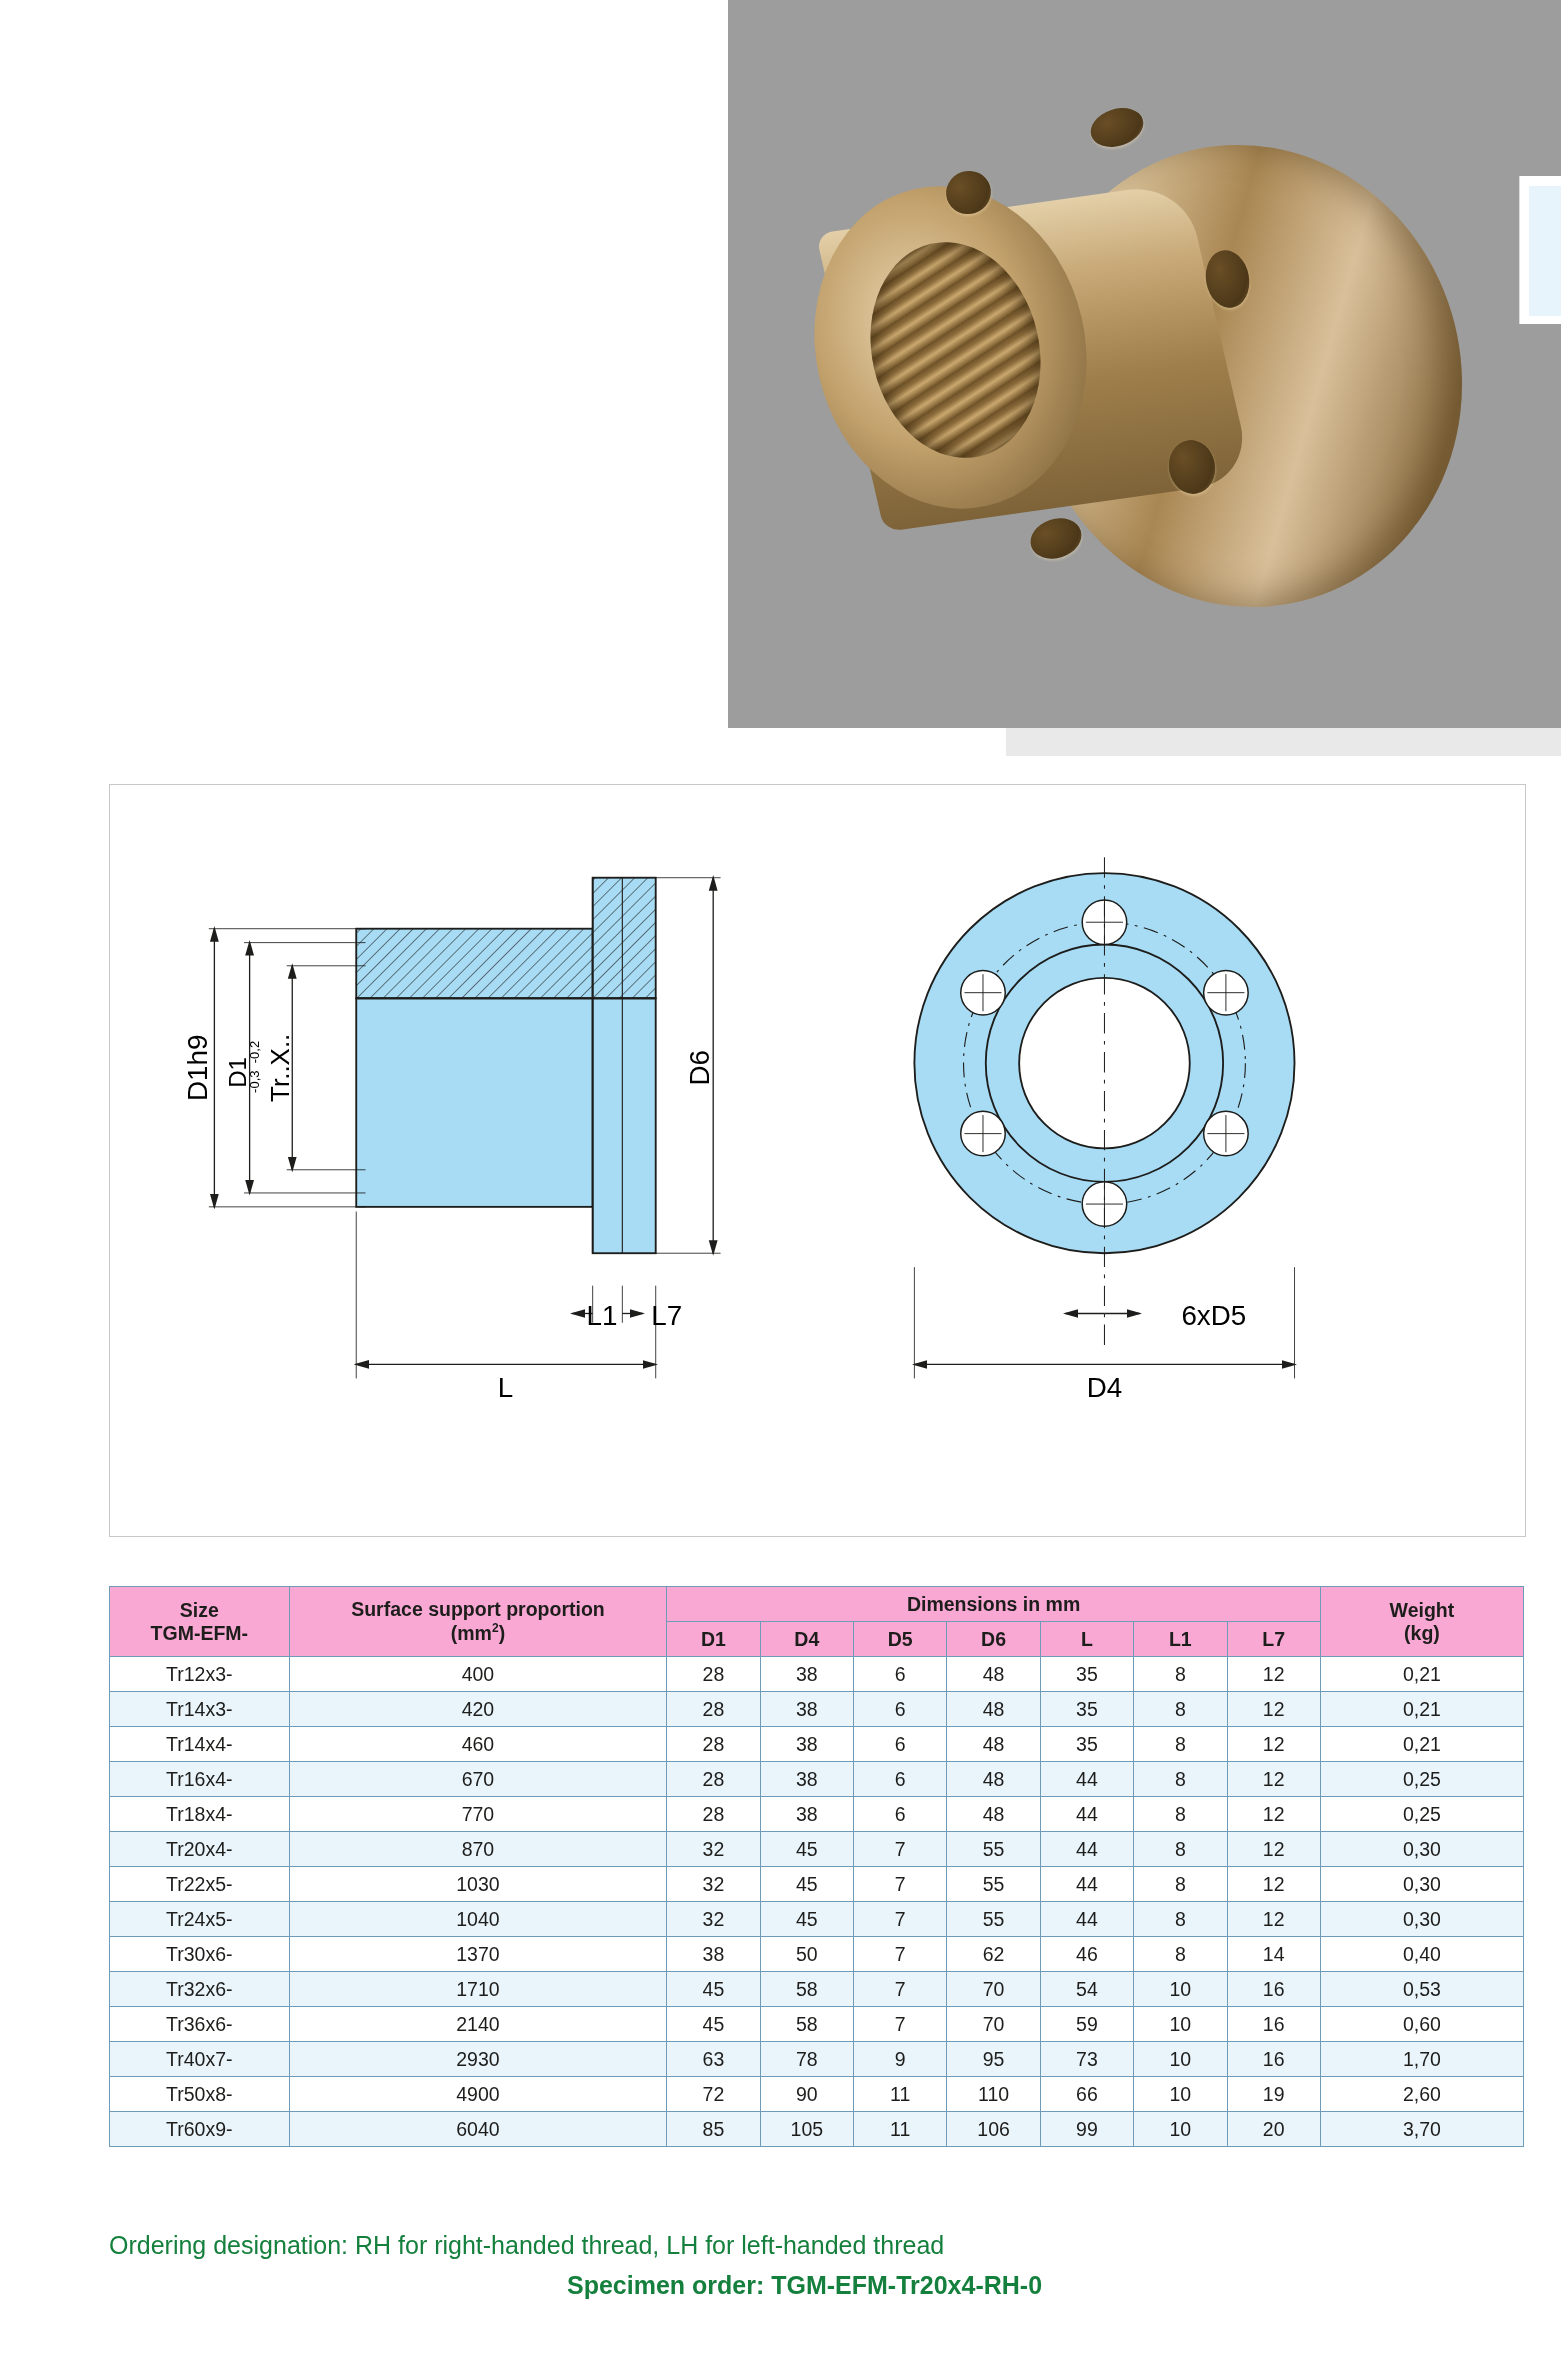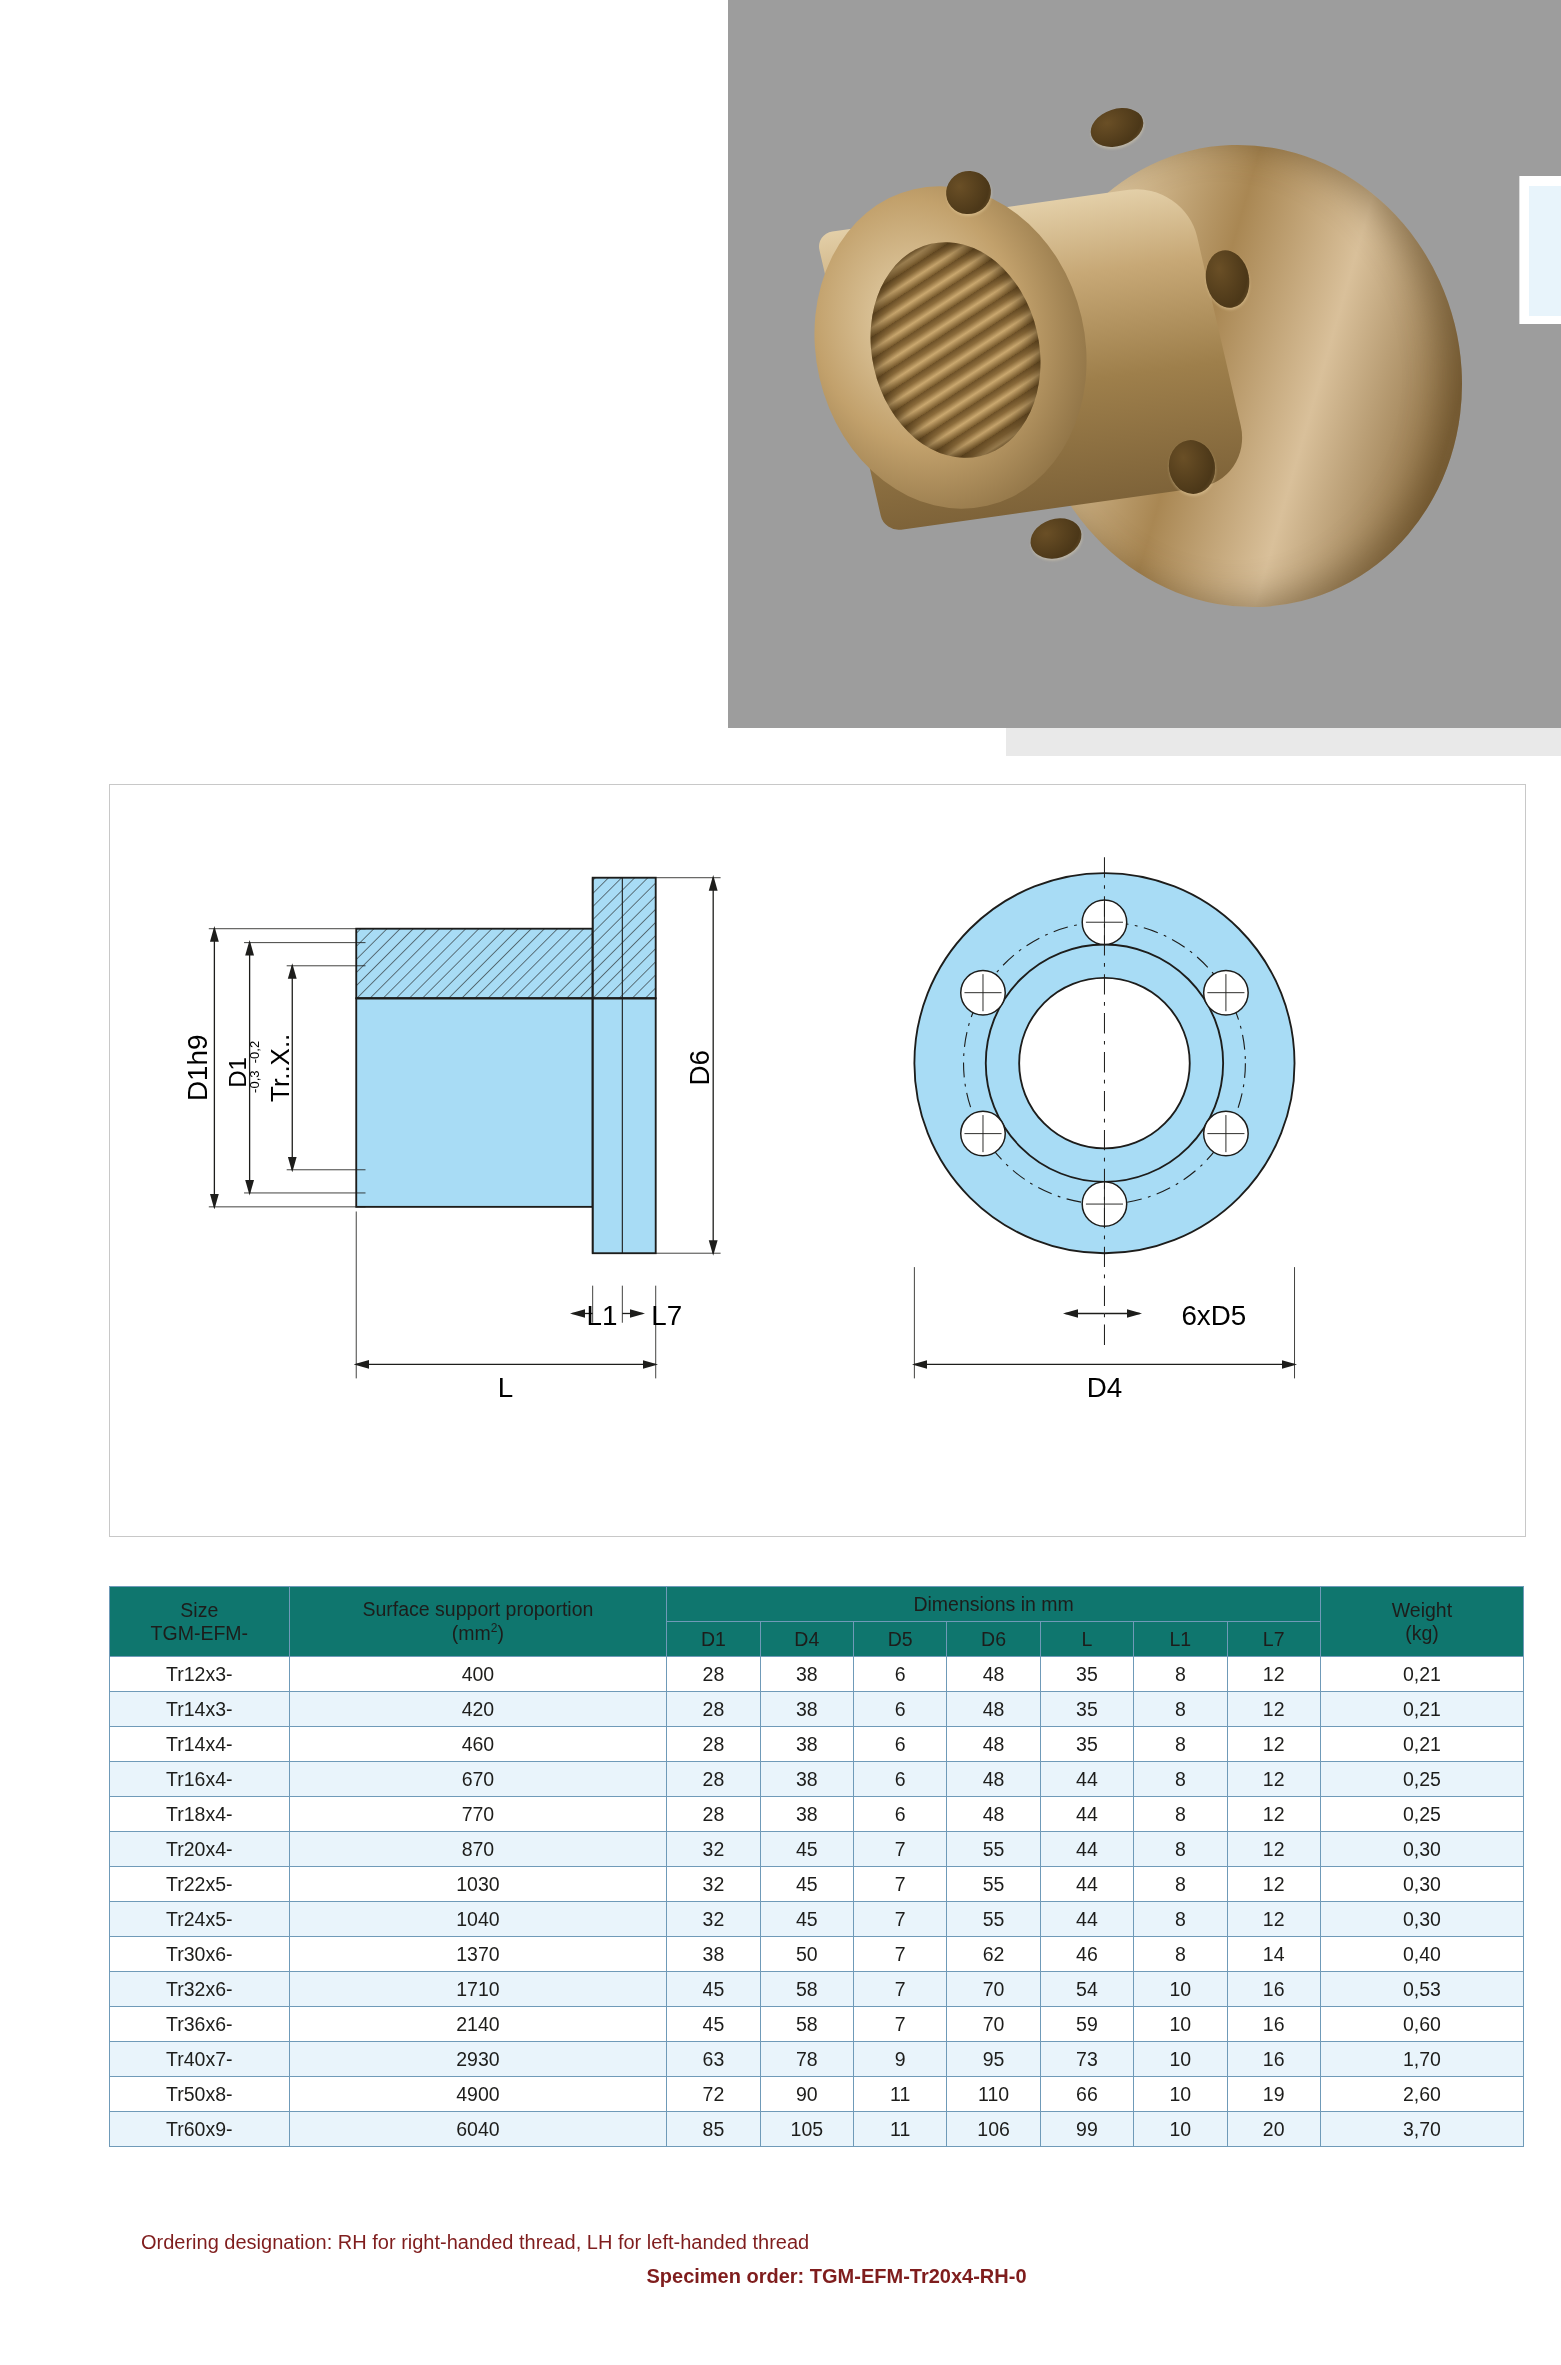--- a/index.html
+++ b/index.html
@@ -163,42 +163,41 @@
     font-size: 19.5px;
     color: #1d1d1b;
   }
   table.spec th, table.spec td {
     border: 0.9px solid #6f9ab8;
     text-align: center;
     padding: 0;
     height: 34px;
   }
   table.spec thead th {
-    background: #0f766e;
-    font-weight: normal;
+    background: #f9a8d4;
+    font-weight: bold;
     font-size: 19.5px;
   }
   table.spec tbody td {
     background: #ffffff;
   }
   table.spec tbody tr.alt td {
     background: #e9f4fb;
   }
   td.size, th.size { text-align: left; padding-left: 13px; }
   .sup { font-size: 12px; vertical-align: super; }
 
   
   .footer {
     position: absolute;
     left: 109px;
     top: 2231px;
     width: 1391px;
-    font-size: 20px;
-    color: #7f1d1d;
-    margin-left: 32px;
+    font-size: 25px;
+    color: #15803d;
   }
   .footer .line2 { font-weight: bold; margin-top: 11px; text-align: center; }
 </style>
 </head>
 <body>
 
 <div class="photo-band">
   <div class="photo-gray"></div>
   <div class="photo-white-left"></div>
   <div class="photo-shadow"></div>

